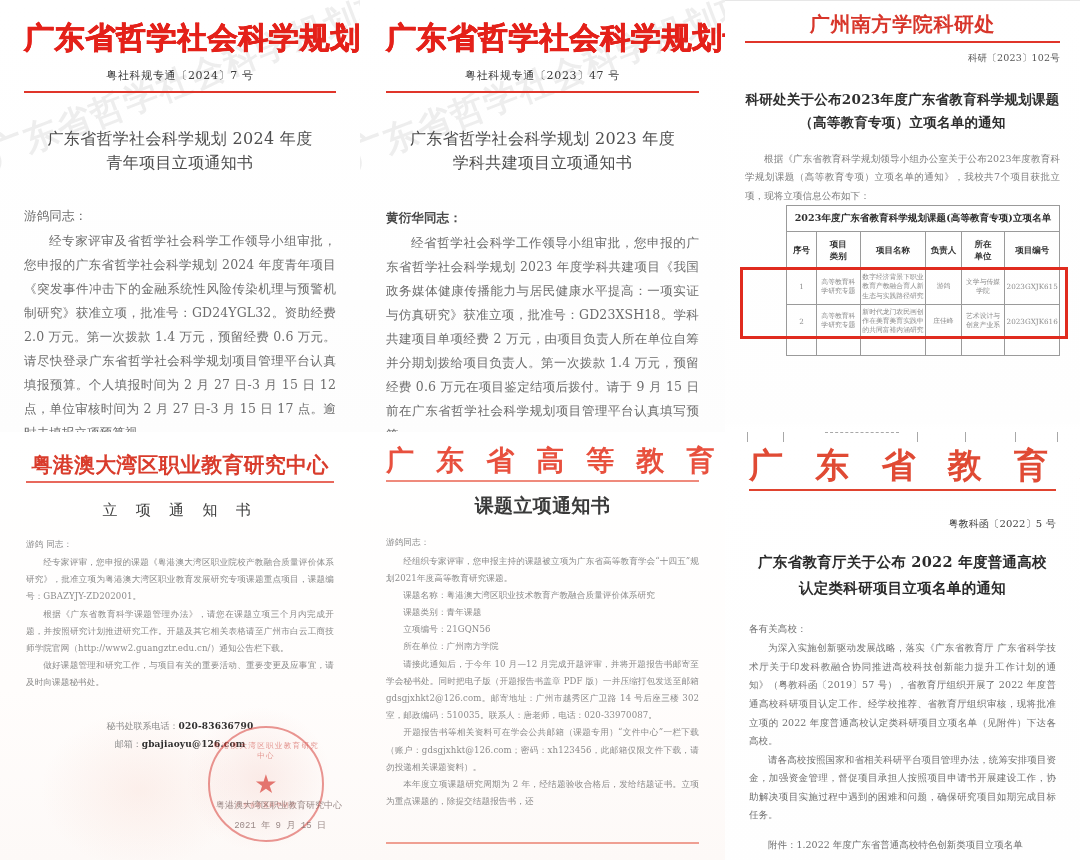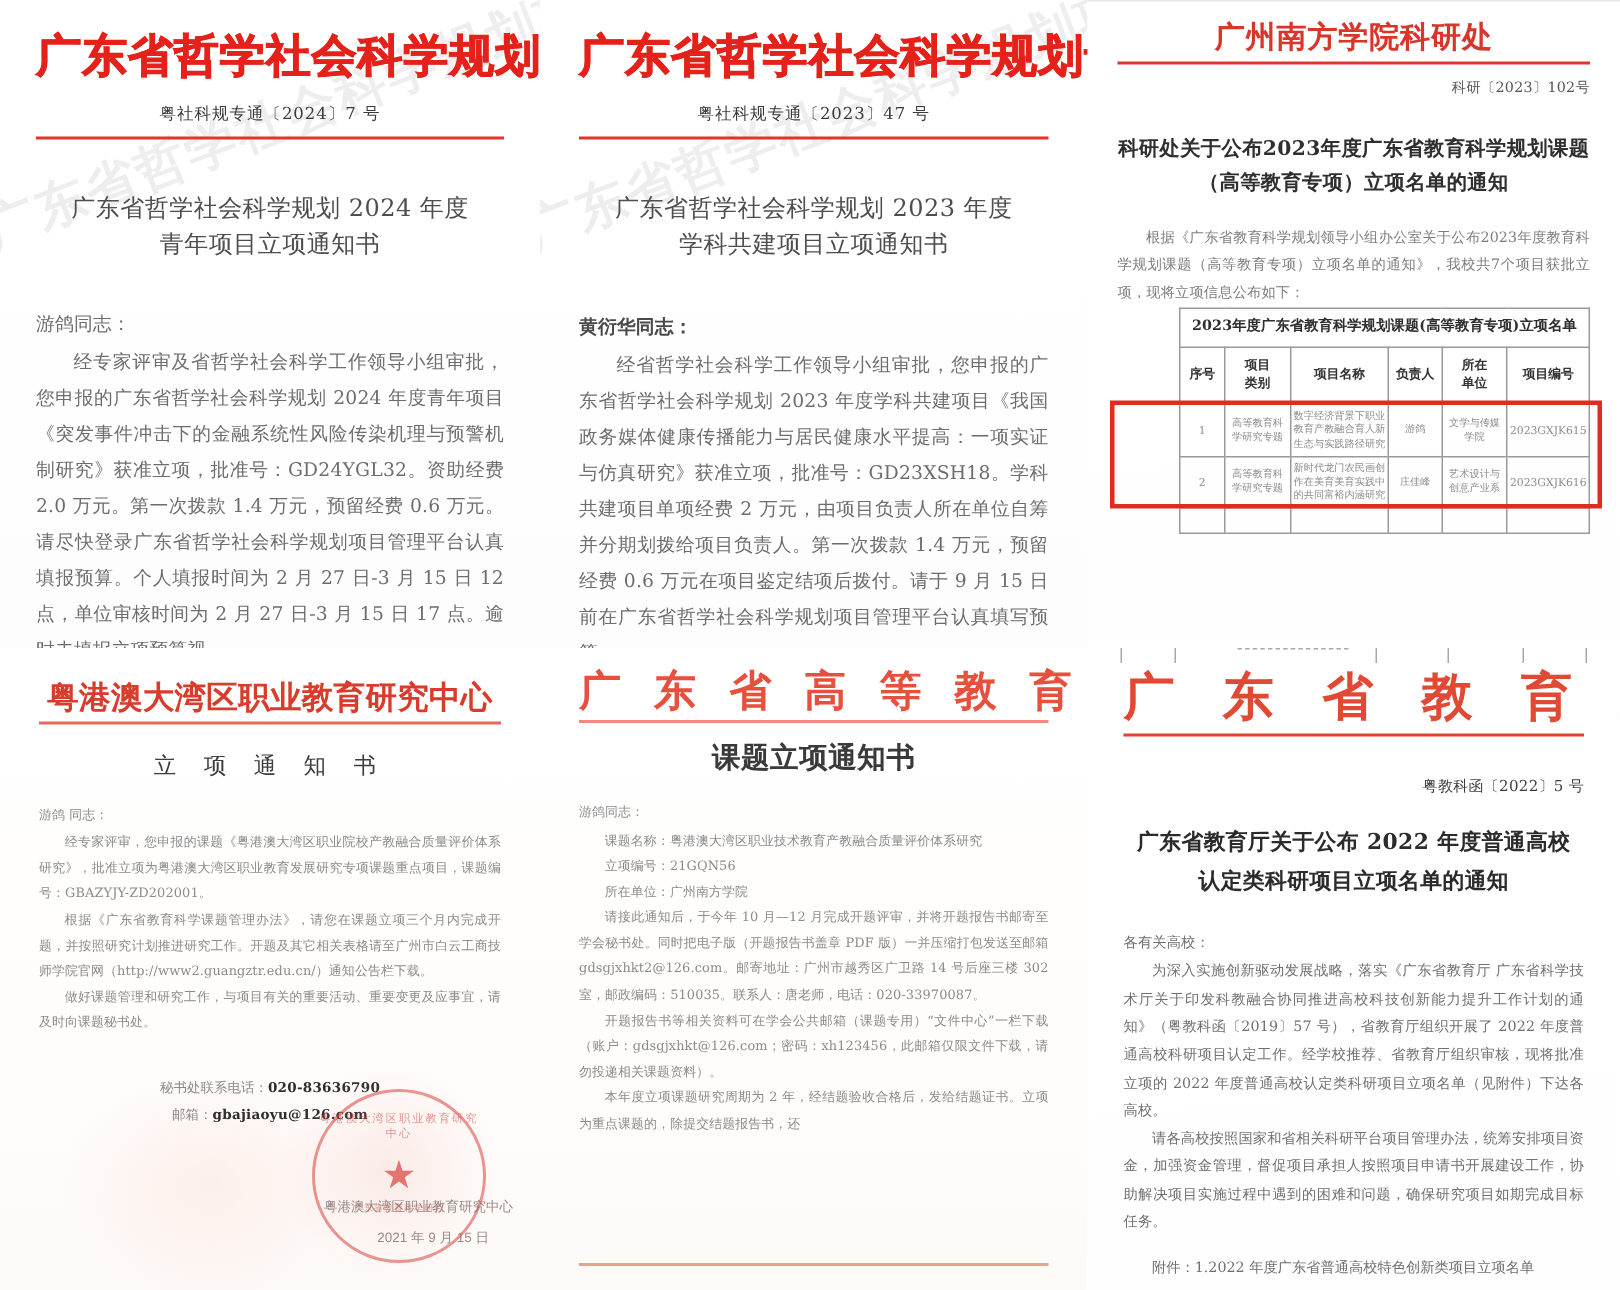--- a/index.html
+++ b/index.html
@@ -196,21 +196,21 @@
     font-family: "DejaVu Serif", "Liberation Serif", serif;
     font-size: 9px;
     color: rgba(120,100,98,0.75);
     line-height: 1.9;
     z-index: 3;
   }
   .sealdate {
     position: absolute;
     right: 34px;
     bottom: 28px;
-    font-family: Liberation Sans, sans-serif;
+    font-family: Liberation Mono, monospace;
     font-size: 9px;
     color: rgba(130,110,108,0.8);
     z-index: 3;
     margin-left: 28px;
   }
   .glow {
     position: absolute;
     right: 26px; bottom: 6px;
     width: 150px; height: 150px;
     background: radial-gradient(circle, rgba(236,170,158,0.20) 0%, rgba(255,255,255,0) 68%);
@@ -462,21 +462,23 @@
 
   <div class="doc tint-b">
     <div style="position:relative; padding: 14px 26px 0 26px;">
       <div class="banner spaced">广 东 省 高 等 教 育 学 会</div>
       <div class="rule pale" style="width:100%; margin-top:5px;"></div>
 
       <div class="title" style="margin-top:9px; font-size:19px; color:#3a3a3a; font-weight:600;">课题立项通知书</div>
 
       <div class="body f9" style="margin-top:14px;">
         <span class="salute">游鸽同志：</span>
+        <span class="ind">经组织专家评审，您申报主持的课题被立项为广东省高等教育学会“十四五”规划2021年度高等教育研究课题。</span>
         <span class="ind">课题名称：粤港澳大湾区职业技术教育产教融合质量评价体系研究</span>
+        <span class="ind">课题类别：青年课题</span>
         <span class="ind">立项编号：21GQN56</span>
         <span class="ind">所在单位：广州南方学院</span>
         <span class="ind">请接此通知后，于今年 10 月—12 月完成开题评审，并将开题报告书邮寄至学会秘书处。同时把电子版（开题报告书盖章 PDF 版）一并压缩打包发送至邮箱 gdsgjxhkt2@126.com。邮寄地址：广州市越秀区广卫路 14 号后座三楼 302 室，邮政编码：510035。联系人：唐老师，电话：020-33970087。</span>
         <span class="ind">开题报告书等相关资料可在学会公共邮箱（课题专用）“文件中心”一栏下载（账户：gdsgjxhkt@126.com；密码：xh123456，此邮箱仅限文件下载，请勿投递相关课题资料）。</span>
         <span class="ind">本年度立项课题研究周期为 2 年，经结题验收合格后，发给结题证书。立项为重点课题的，除提交结题报告书，还</span>
       </div>
     </div>
     <div class="bottomrule"></div>
   </div>
 

